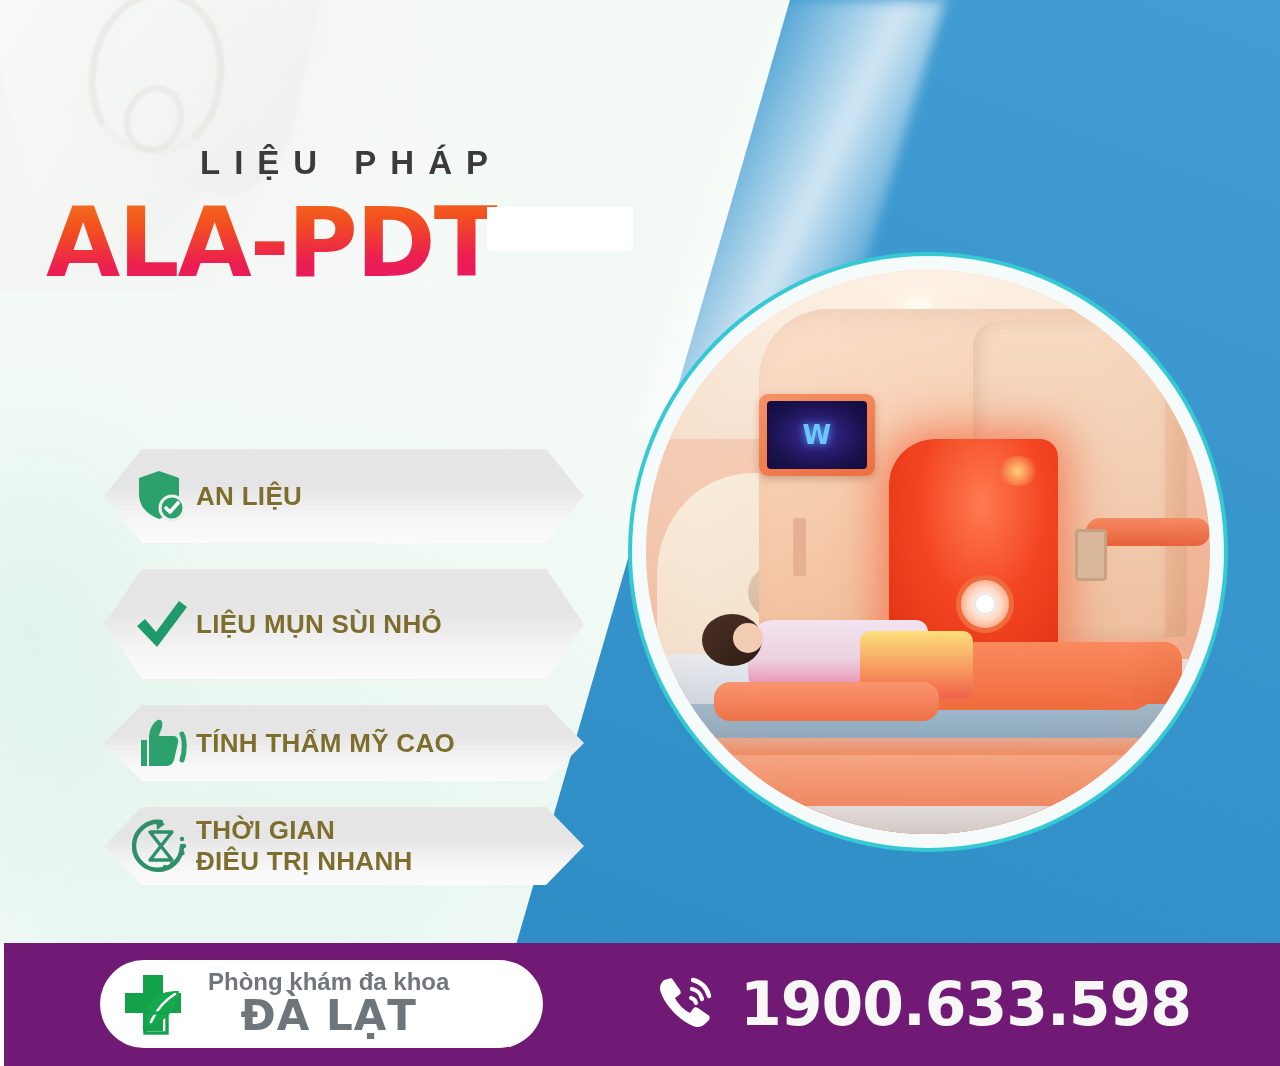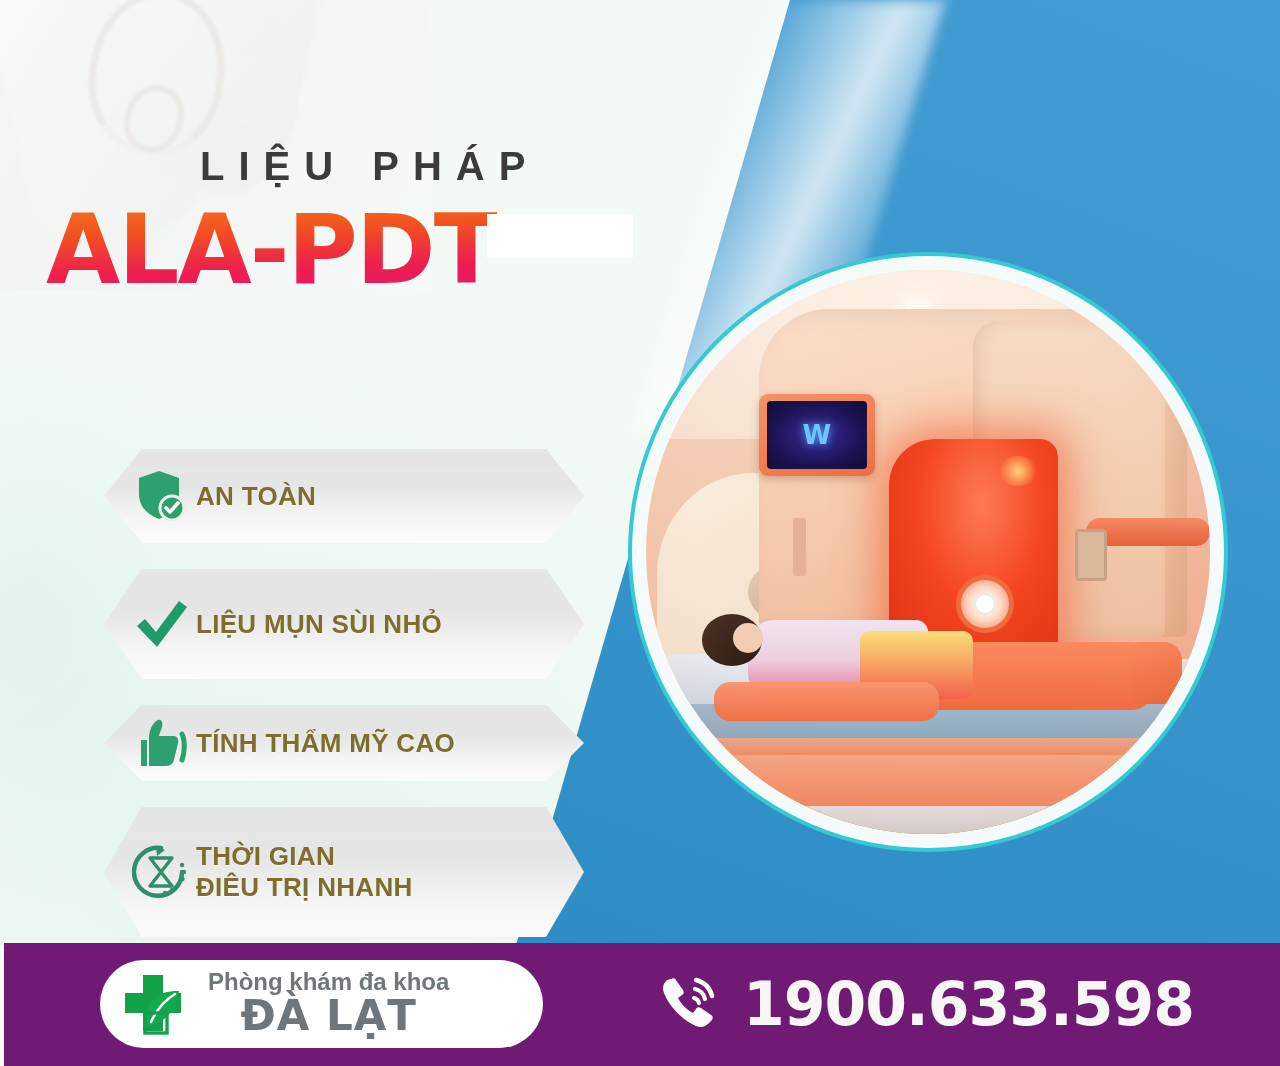--- a/index.html
+++ b/index.html
@@ -70,21 +70,21 @@
   }
   .wedge-gloss{
     position:absolute;left:700px;top:0;width:180px;height:430px;
     background:linear-gradient(100deg, rgba(255,255,255,0) 0%, rgba(255,255,255,.85) 55%, rgba(255,255,255,0) 100%);
     transform:skewX(-17deg);filter:blur(6px);opacity:.9;
   }
 
   
   .headline{position:absolute;left:40px;top:146px;width:640px;}
   .kicker{
-    font-size:40px;font-weight:bold;letter-spacing:14px;
+    font-size:33px;font-weight:bold;letter-spacing:14px;
     color:#3b3b3b;line-height:1;margin-left:160px;
   }
   .brand-wrap{position:relative;margin-top:16px;height:96px;}
   .brand{
     font-size:96px;font-weight:bold;line-height:1;letter-spacing:-2px;
     background:linear-gradient(178deg,#f4761e 0%,#f2501f 32%,#ec1f4f 66%,#e8156b 100%);
     -webkit-background-clip:text;background-clip:text;color:transparent;
     display:inline-block;margin-left:6px;
     font-family:"DejaVu Sans",sans-serif;
   }
@@ -104,21 +104,21 @@
     box-shadow:0 4px 7px rgba(0,0,0,.10);
   }
   .badge::after{
     content:"";position:absolute;inset:0;
     background:linear-gradient(180deg, rgba(255,255,255,.55) 0%, rgba(255,255,255,0) 40%);
     pointer-events:none;
   }
   .badge-1{height:94px;}
   .badge-2{height:110px;}
   .badge-3{height:76px;}
-  .badge-4{height:130px;}
+  .badge-4{height:78px;}
   .badge-icon{
     width:92px;min-width:92px;display:flex;align-items:center;justify-content:center;
     padding-left:22px;box-sizing:border-box;z-index:2;
   }
   .badge-label{
     font-size:26px;font-weight:bold;color:#7d6e2e;
     line-height:1.18;letter-spacing:.3px;z-index:2;
     text-shadow:0 1px 0 rgba(255,255,255,.45);
   }
   .badge-label .l2{display:block;}
@@ -291,21 +291,21 @@
   .logo-text{display:flex;flex-direction:column;justify-content:center;padding-right:24px;}
   .clinic-sub{
     font-size:24px;color:#6f777c;font-weight:bold;line-height:1;text-align:center;
   }
   .clinic-name{
     font-size:42px;color:#6e767b;font-weight:bold;line-height:1.05;letter-spacing:1px;text-align:center;
     font-family:"DejaVu Sans",sans-serif;
   }
   .phone-pill{
     position:absolute;left:622px;top:12px;width:583px;height:98px;
-    border:5px solid #701a75;border-radius:49px;box-sizing:border-box;
+    border:2px solid #701a75;border-radius:49px;box-sizing:border-box;
     display:flex;align-items:center;
   }
   .phone-icon{width:112px;min-width:112px;display:flex;align-items:center;justify-content:center;}
   .phone-number{
     font-size:60px;font-weight:bold;color:#f7f7f5;letter-spacing:-1px;line-height:1;
     font-family:"DejaVu Sans",sans-serif;
   }
 </style>
 </head>
 <body>
@@ -337,21 +337,21 @@
 
     <div class="badge badge-1">
       <div class="badge-icon">
         <svg width="52" height="54" viewBox="0 0 52 54" aria-hidden="true">
           <path d="M24 2 L44 9 V25 C44 38 35 46 24 50 C13 46 4 38 4 25 V9 Z" fill="#2ca06d"></path>
           <circle cx="37" cy="39" r="12" fill="#2ca06d" stroke="#eeeeee" stroke-width="3"></circle>
           <path d="M31 39 l4 4 l8 -9" fill="none" stroke="#ffffff" stroke-width="3.6" stroke-linecap="round" stroke-linejoin="round"></path>
         </svg>
       </div>
       <div class="badge-label">
-        <span>AN TOÀN</span>
+        <span>AN LIỆU</span>
       </div>
     </div>
 
     <div class="badge badge-2">
       <div class="badge-icon">
         <svg width="58" height="54" viewBox="0 0 58 54" aria-hidden="true">
           <path d="M5 29 L13 22 L24 35 L47 4 L55 10 L25 50 Z" fill="#1f9b6b"></path>
         </svg>
       </div>
       <div class="badge-label">

